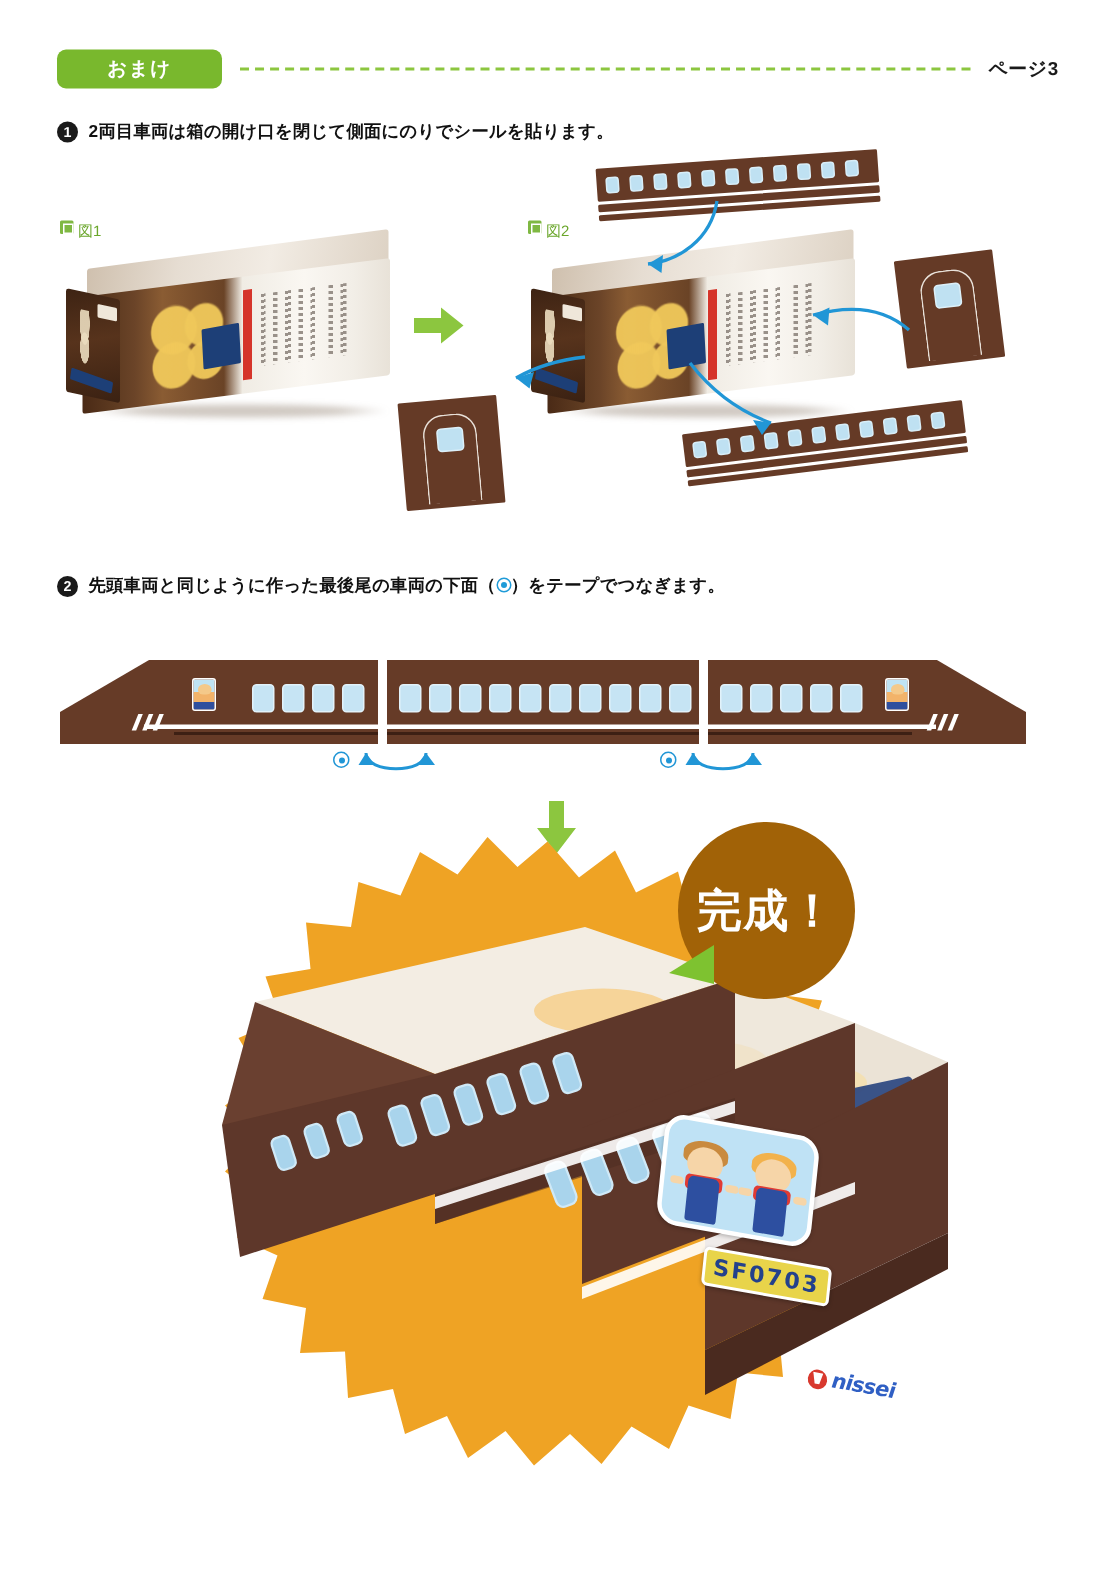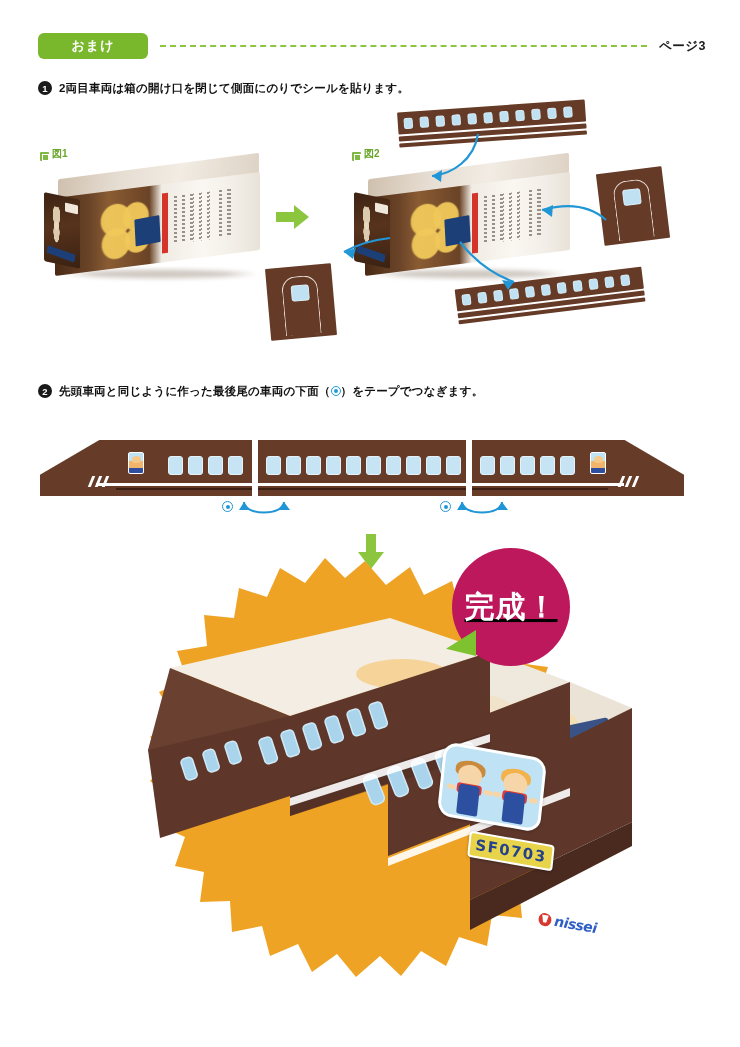--- a/index.html
+++ b/index.html
@@ -65,22 +65,22 @@
     content: ""; position: absolute; left: 2px; top: 2px;
     width: 4px; height: 4px; border-radius: 50%; background: #1f9bd8;
   }
 
   .step1 { left: 38px; top: 80px; }
   .step2 { left: 38px; top: 383px; }
 
   
   .figlabel {
     position: absolute;
-    font-size: 10px; font-weight: bold; color: #6aa62a;
-    display: flex; align-items: flex-end; gap: 3px;
+    font-size: 10px; font-weight: normal; color: #6aa62a;
+    display: flex; align-items: flex-start; gap: 3px;
   }
   .figlabel .sq {
     width: 9px; height: 9px; background: #7fb842;
     display: inline-block; position: relative; border-radius: 1px;
   }
   .figlabel .sq::after {
     content: ""; position: absolute; left: 2px; top: 2px;
     width: 5px; height: 5px; border: 1px solid #fff;
   }
   .fig1lab { left: 40px; top: 147px; }
@@ -333,22 +333,22 @@
   }
   .kidsticker .kid .arm {
     position: absolute; top: 24px; width: 9px; height: 5px;
     background: #f6d5a8; border-radius: 3px;
   }
 
   
   .bubble {
     position: absolute; left: 452px; top: 548px;
     width: 118px; height: 118px;
-    background: #be185d; border-radius: 50%;
-    display: flex; align-items: center; justify-content: center; text-decoration: underline;
+    background: #a16207; border-radius: 50%;
+    display: flex; align-items: center; justify-content: center;
   }
   .bubble .txt {
     color: #ffffff; font-weight: bold; font-size: 30px;
     letter-spacing: 1px;
     text-shadow: 0 1px 0 rgba(0,0,0,.05);
   }
   .bubble .tail {
     position: absolute; left: -6px; bottom: 10px;
     width: 30px; height: 26px;
     background: #7ec230;

